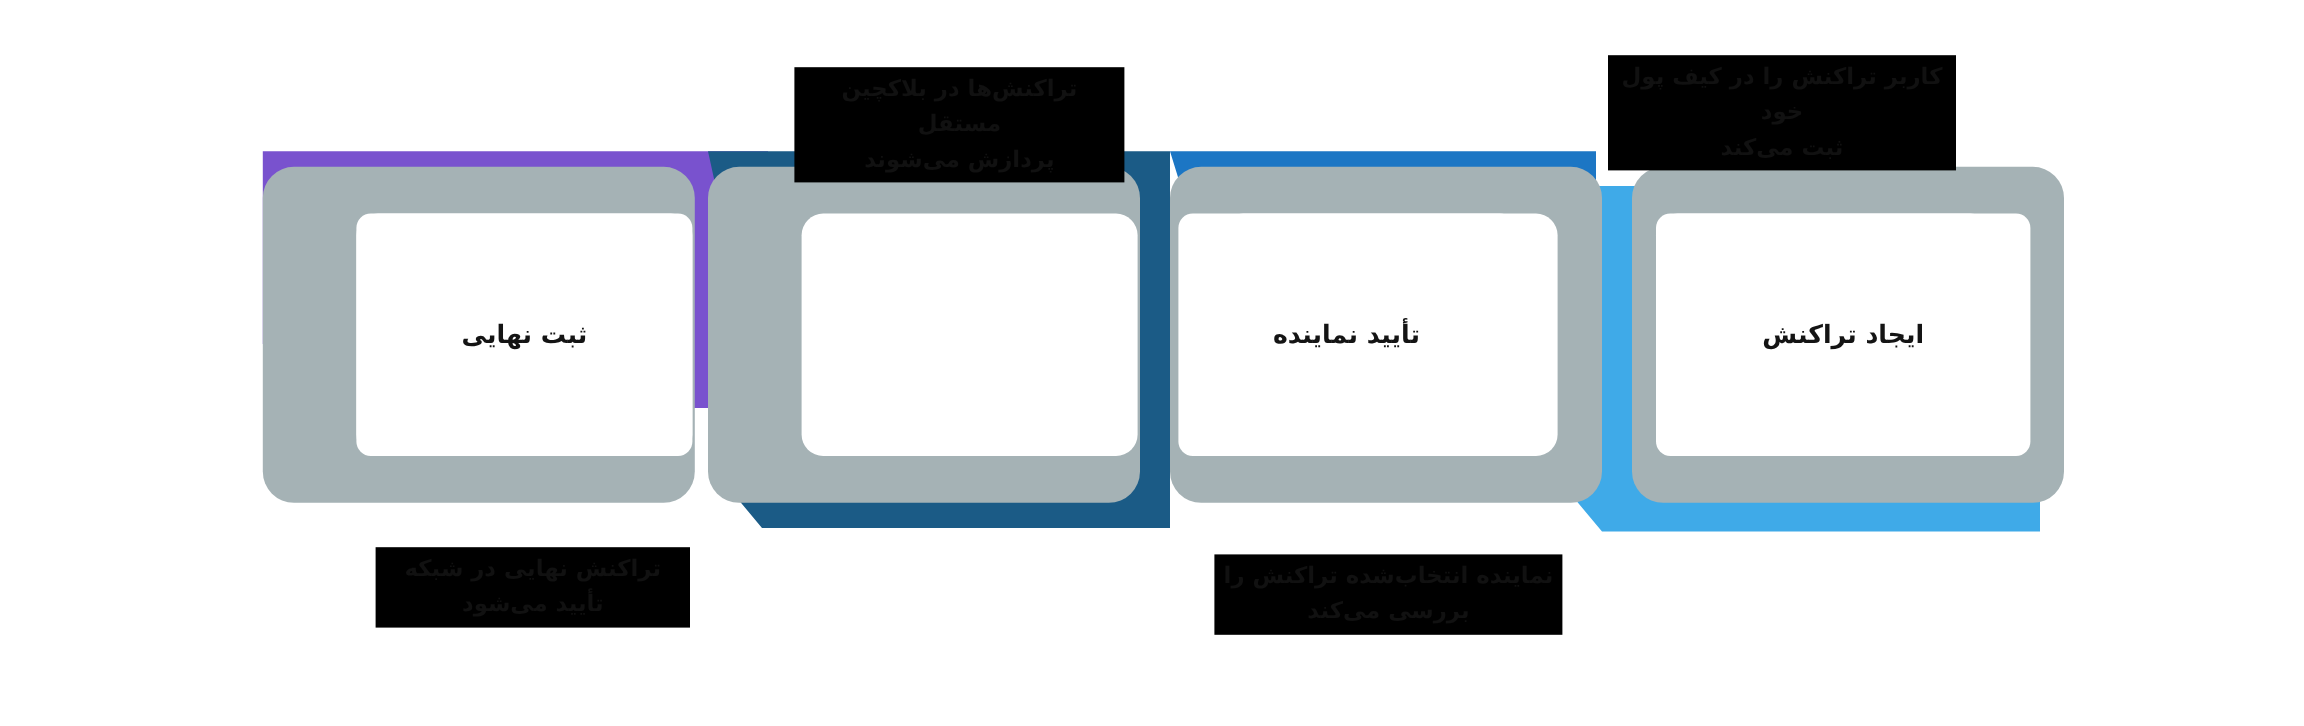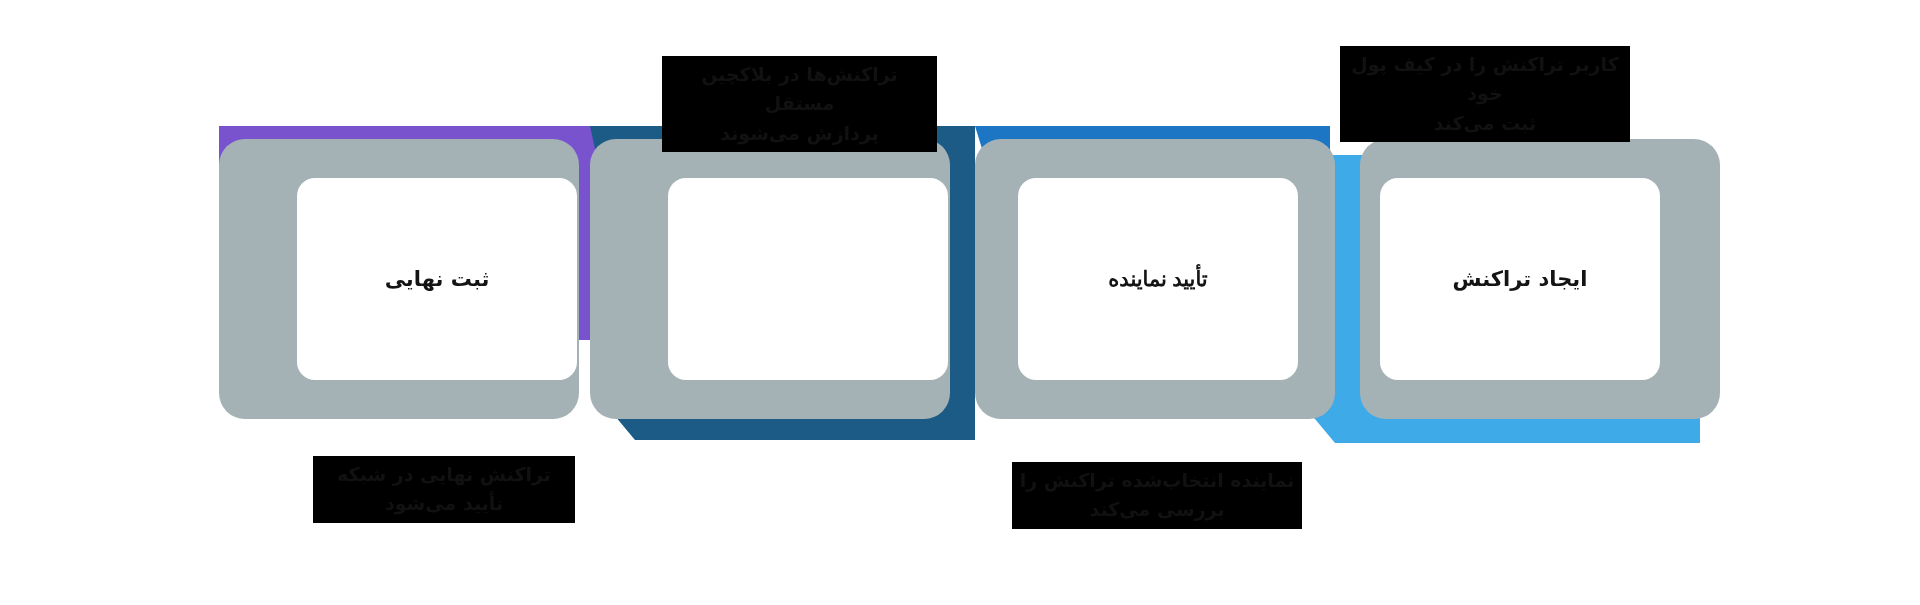--- a/index.html
+++ b/index.html
@@ -12,21 +12,21 @@
   }
   #stage{position:absolute;left:0;top:0;width:1920px;height:605px;}
 
   
   #bands{position:absolute;left:0;top:0;width:1920px;height:605px;}
 
   
   .card{
     position:absolute;
     background:#ffffff;
-    border-radius:22px;
+    border-radius:12px;
     display:flex;
     align-items:center;
     justify-content:center;
     text-align:center;
     color:#141414;
     font-size:21px;
     font-weight:bold;
     line-height:1.35;
     padding:0 22px;
     box-sizing:border-box;
@@ -85,25 +85,25 @@
     <rect x="668" y="178" width="280" height="202" rx="18" ry="18" fill="#ffffff"></rect>
     <rect x="1018" y="178" width="280" height="202" rx="18" ry="18" fill="#ffffff"></rect>
     <rect x="1380" y="178" width="280" height="202" rx="18" ry="18" fill="#ffffff"></rect>
   </svg>
 
   <div class="card" style="left:297px;top:178px;width:280px;height:202px;">
     <span>ثبت نهایی</span>
   </div>
 
 
-  <div class="card" style="left:1018px;top:178px;width:280px;height:202px;font-family:Liberation Serif, serif;">
+  <div class="card" style="left:982px;top:178px;width:280px;height:202px;">
     <span>تأیید نماینده</span>
   </div>
 
-  <div class="card" style="left:1380px;top:178px;width:280px;height:202px;">
+  <div class="card" style="left:1380px;top:178px;width:312px;height:202px;">
     <span>ایجاد تراکنش</span>
   </div>
 
   <div class="callout" style="left:1340px;top:46px;width:290px;padding:4px 6px;">
     <span class="ln">کاربر تراکنش را در کیف پول خود</span>
     <span class="ln">ثبت می‌کند</span>
   </div>
 
   <div class="callout" style="left:662px;top:56px;width:275px;padding:4px 6px;">
     <span class="ln">تراکنش‌ها در بلاکچین مستقل</span>

